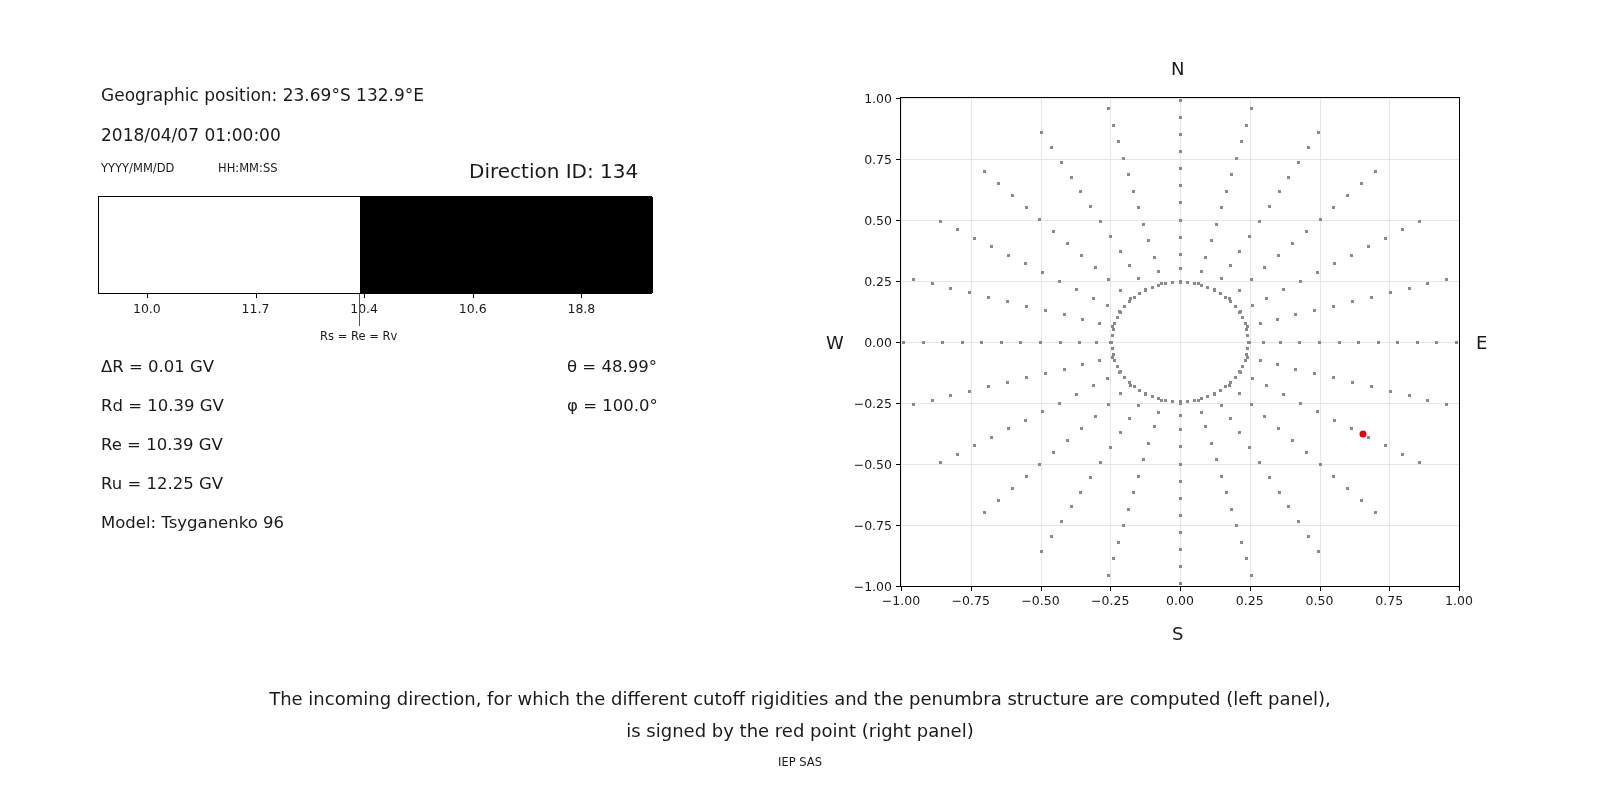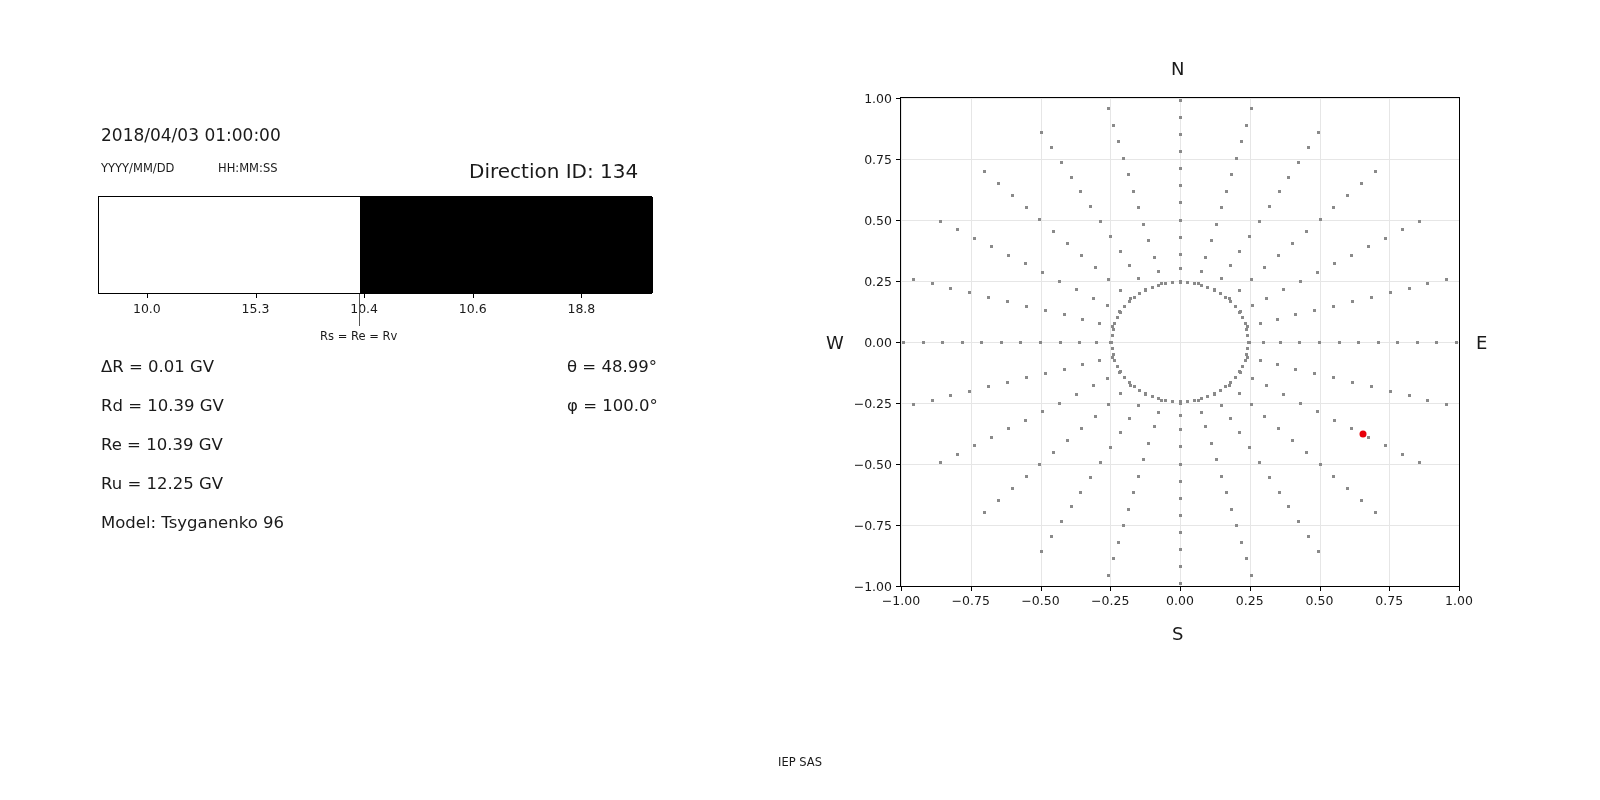--- a/index.html
+++ b/index.html
@@ -240,33 +240,34 @@
     text-align: center;
     font-size: 11.5px;
     color: #1a1a1a;
   }
 </style>
 </head>
 <body>
 
 <div id="left-panel">
 
-  <div class="info-line" id="datetime">2018/04/03 01:00:00</div>
+  <div class="info-line" id="geo-position">Geographic position: 23.69°S 132.9°E</div>
+  <div class="info-line" id="datetime">2018/04/07 01:00:00</div>
   <div id="date-format-label">YYYY/MM/DD</div>
   <div id="time-format-label">HH:MM:SS</div>
   <div id="direction-id">Direction ID: 134</div>
 
   <div id="penumbra-box">
     <div id="penumbra-fill" style="left: 260.706px; width: 293.294px; background: rgb(0, 0, 0);"></div>
   </div>
   <div id="penumbra-axis">
       <div class="axis-tick" style="left: 146.882px;"></div>
       <div class="axis-tick-label" style="left: 146.882px;">10.0</div>
       <div class="axis-tick" style="left: 255.51px;"></div>
-      <div class="axis-tick-label" style="left: 255.51px;">15.3</div>
+      <div class="axis-tick-label" style="left: 255.51px;">11.7</div>
       <div class="axis-tick" style="left: 364.137px;"></div>
       <div class="axis-tick-label" style="left: 364.137px;">10.4</div>
       <div class="axis-tick" style="left: 472.765px;"></div>
       <div class="axis-tick-label" style="left: 472.765px;">10.6</div>
       <div class="axis-tick" style="left: 581.392px;"></div>
       <div class="axis-tick-label" style="left: 581.392px;">18.8</div>
     </div>
   <div id="rs-marker" style="left: 358.706px;"></div>
   <div id="rs-label" style="left: 358.706px;">Rs = Re = Rv</div>
 
@@ -688,14 +689,16 @@
       <div class="ytick" style="top: 220px;"></div>
       <div class="ytick-label" style="top: 220px;">0.50</div>
       <div class="ytick" style="top: 159px;"></div>
       <div class="ytick-label" style="top: 159px;">0.75</div>
       <div class="ytick" style="top: 98px;"></div>
       <div class="ytick-label" style="top: 98px;">1.00</div>
     </div>
 </div>
 
 <div id="caption">
+  <div>The incoming direction, for which the different cutoff rigidities and the penumbra structure are computed (left panel),</div>
+  <div>is signed by the red point (right panel)</div>
 </div>
 <div id="footer">IEP SAS</div>
 
 </body></html>

